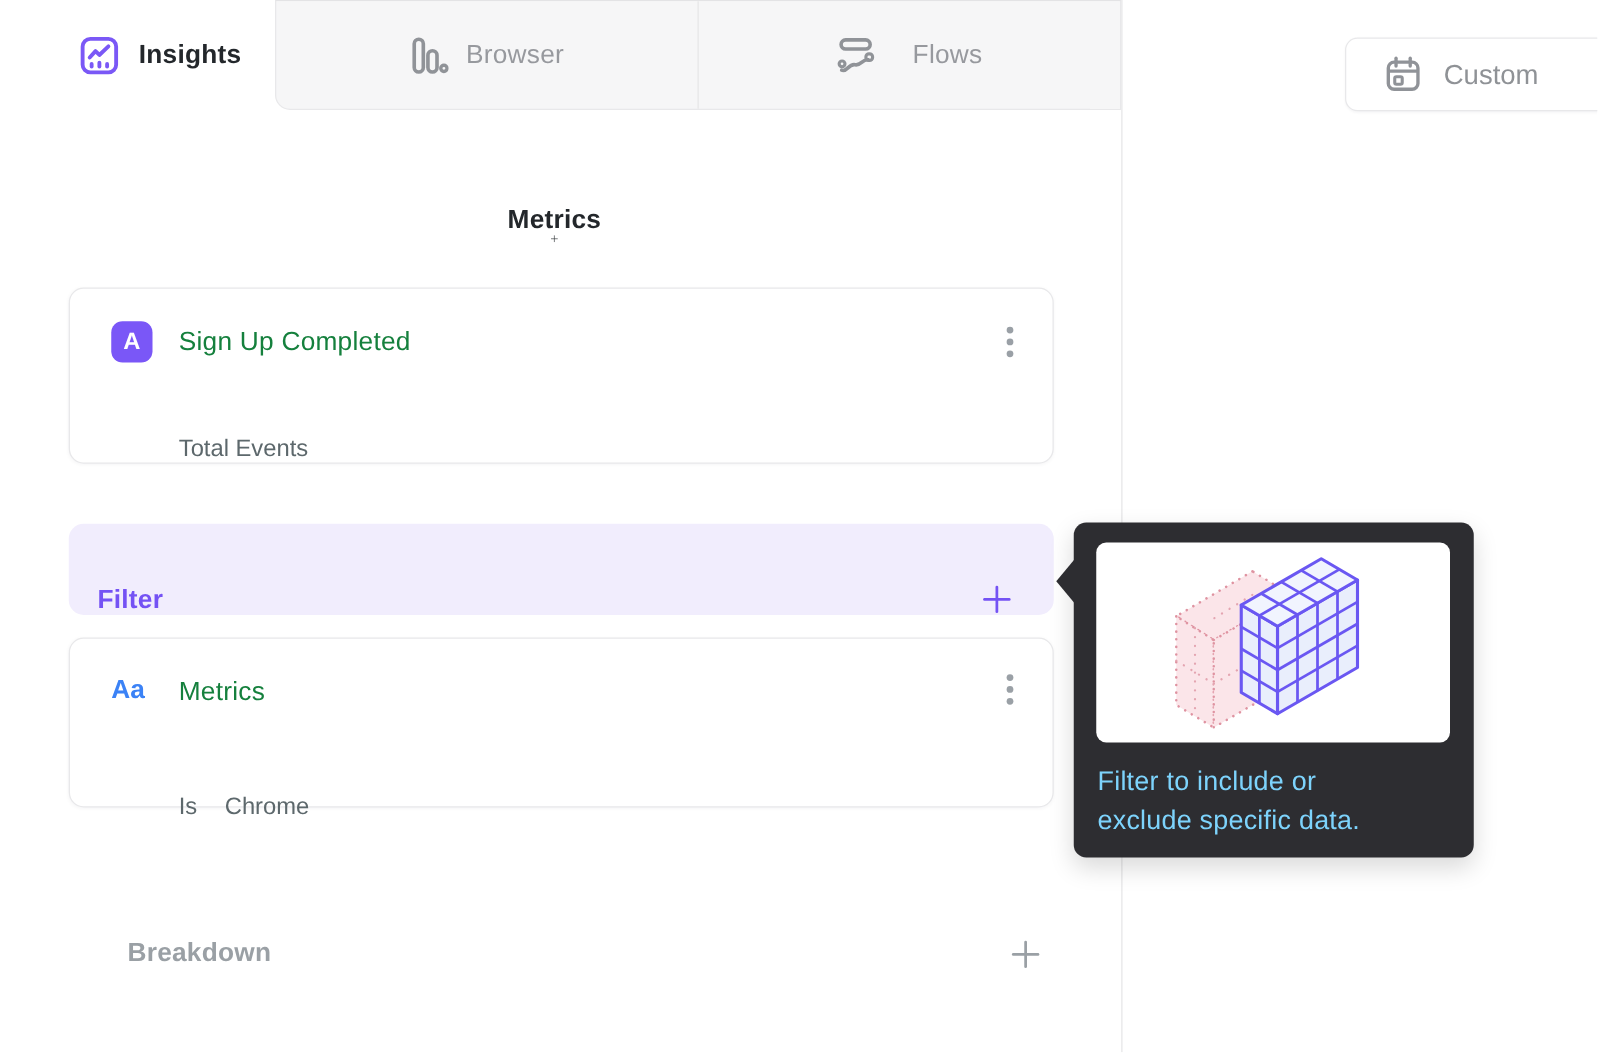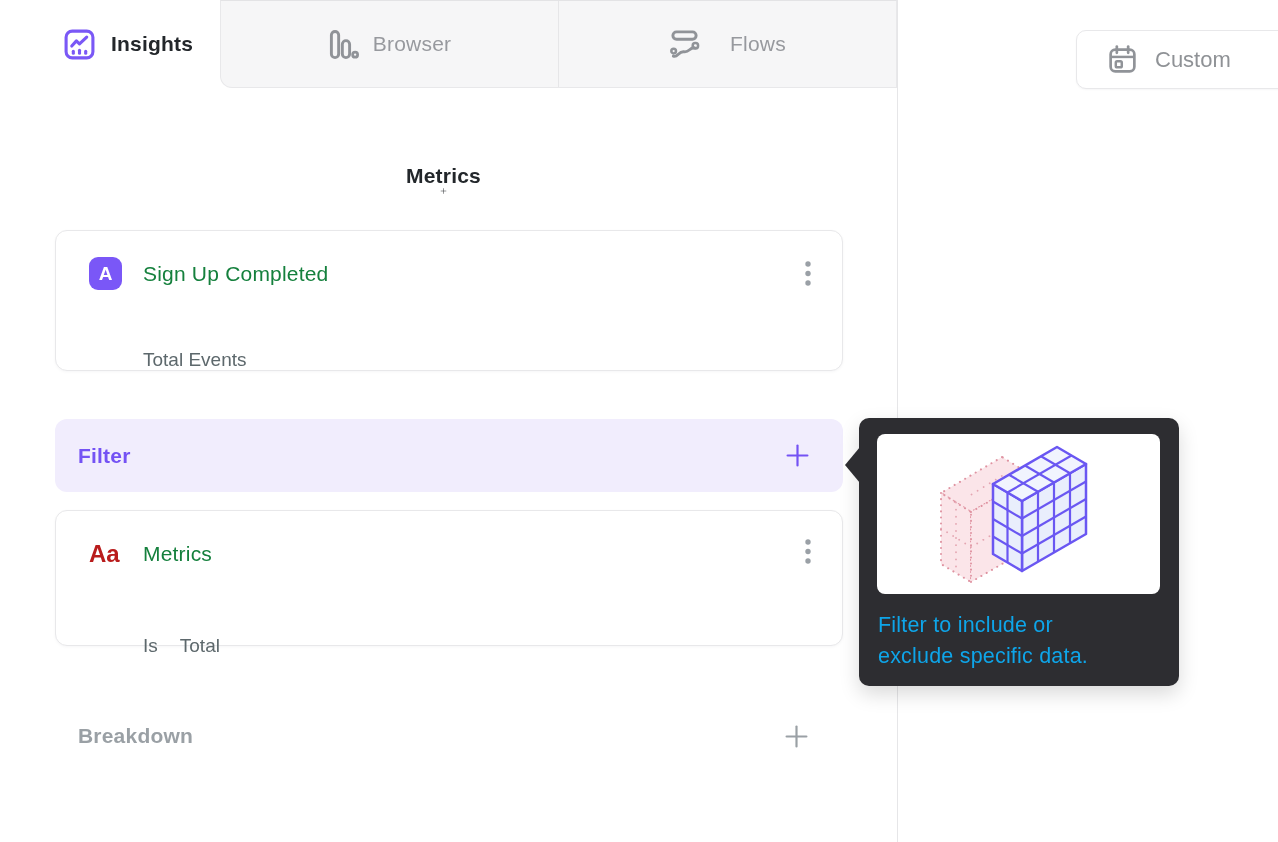--- a/index.html
+++ b/index.html
@@ -45,51 +45,51 @@
 
   
   .section-row{
     position:absolute; left:78px; width:731px; height:30px;
     display:flex; align-items:center; justify-content:space-between;
   }
   .section-row .section-title{ font-size:21px; font-weight:700; letter-spacing:.2px; }
   .metrics-row{ top:164px;flex-direction:column; }
   .metrics-row .section-title{ color:#23272b; }
   .metrics-row .plus{ color:#34383c; }
-  .breakdown-row{ top:721px; }
+  .breakdown-row{ top:748px;margin-left:24px; }
   .breakdown-row .section-title{ color:#9aa0a5; font-weight:600; }
   .breakdown-row .plus{ color:#9aa0a5; }
   .plus{ width:25px; height:25px; display:block; cursor:pointer; }
 
   
   .card{
     position:absolute; left:55px; width:788px; background:#fff;
     border:1px solid #e8e8ea; border-radius:12px;
     box-shadow:0 1px 3px rgba(20,20,43,.04); cursor:pointer;
   }
   .card-metric{ top:230px; height:141px; }
   .card-filter-item{ top:510px; height:136px; }
   .badge-a{
     position:absolute; left:33px; top:26px; width:33px; height:33px;
     background:#7a57f7; border-radius:9px; color:#fff; font-size:19px; font-weight:700;
     display:flex; align-items:center; justify-content:center;
   }
   .badge-aa{
-    position:absolute; left:33px; top:29px; font-size:24px; font-weight:600; color:#b91c1c;text-align:right;
+    position:absolute; left:33px; top:29px; font-size:21px; font-weight:600; color:#3b82f6;text-align:right;
   }
   .card-title{ position:absolute; left:87px; top:31px; font-size:21px; font-weight:500; color:#15803d; letter-spacing:.2px; }
   .card-sub{ position:absolute; left:87px; top:86px; font-size:19px; font-weight:500; color:#5d686c;margin-top:32px; }
   .card-filter-item .card-sub{ top:92px; display:flex; gap:22px; }
   .kebab{ position:absolute; right:30px; top:28px; width:8px; height:34px; color:#9aa0a6; cursor:pointer; }
   .card-filter-item .kebab{ top:26px; }
 
   
   .filter-bar{
     position:absolute; left:55px; top:419px; width:788px; height:73px;
-    background:#f1edfd; border-radius:12px; display:flex; align-items:center;
+    background:#f1edfd; border-radius:12px; display:flex; align-items:flex-end;
     justify-content:space-between; padding:0 33px 0 23px; cursor:pointer;
   }
   .filter-bar .filter-label{ font-size:21px; font-weight:700; color:#7452f4; letter-spacing:.2px; }
   .filter-bar .plus{ color:#7452f4; }
 
   
   .tooltip{
     position:absolute; left:859px; top:418px; width:320px; height:268px;
     background:#2d2d31; border-radius:10px; box-shadow:0 8px 20px rgba(0,0,0,.15);
   }
@@ -97,21 +97,21 @@
     position:absolute; left:-14px; top:29px; width:0; height:0;
     border-top:18px solid transparent; border-bottom:18px solid transparent;
     border-right:15px solid #2d2d31;
   }
   .tooltip-img{
     position:absolute; left:18px; top:16px; width:283px; height:160px;
     background:#fff; border-radius:8px; overflow:hidden;
   }
   .tooltip-caption{
     position:absolute; left:19px; top:192px; width:285px;
-    color:#0ea5e9; font-size:21.5px; line-height:31px; font-weight:500; letter-spacing:.2px;
+    color:#7dd3fc; font-size:21.5px; line-height:31px; font-weight:500; letter-spacing:.2px;
   }
   .tooltip-caption span{ display:block; }
 
   svg{ display:block; }
 </style>
 </head>
 <body>
 
 <div class="stage">
 
@@ -192,21 +192,21 @@
       <line x1="12" y1="2.5" x2="12" y2="21.5" stroke="currentColor" stroke-width="2.1" stroke-linecap="round"></line>
       <line x1="2.5" y1="12" x2="21.5" y2="12" stroke="currentColor" stroke-width="2.1" stroke-linecap="round"></line>
     </svg>
   </div>
 
   <div class="card card-filter-item">
     <div class="badge-aa">Aa</div>
     <div class="card-title">Metrics</div>
     <div class="card-sub">
       <span>Is</span>
-      <span>Total</span>
+      <span>Chrome</span>
     </div>
     <svg class="kebab" viewBox="0 0 8 34">
       <circle cx="4" cy="5" r="2.7" fill="currentColor"></circle>
       <circle cx="4" cy="14.5" r="2.7" fill="currentColor"></circle>
       <circle cx="4" cy="24" r="2.7" fill="currentColor"></circle>
     </svg>
   </div>
 
   <div class="section-row breakdown-row">
     <span class="section-title">Breakdown</span>

